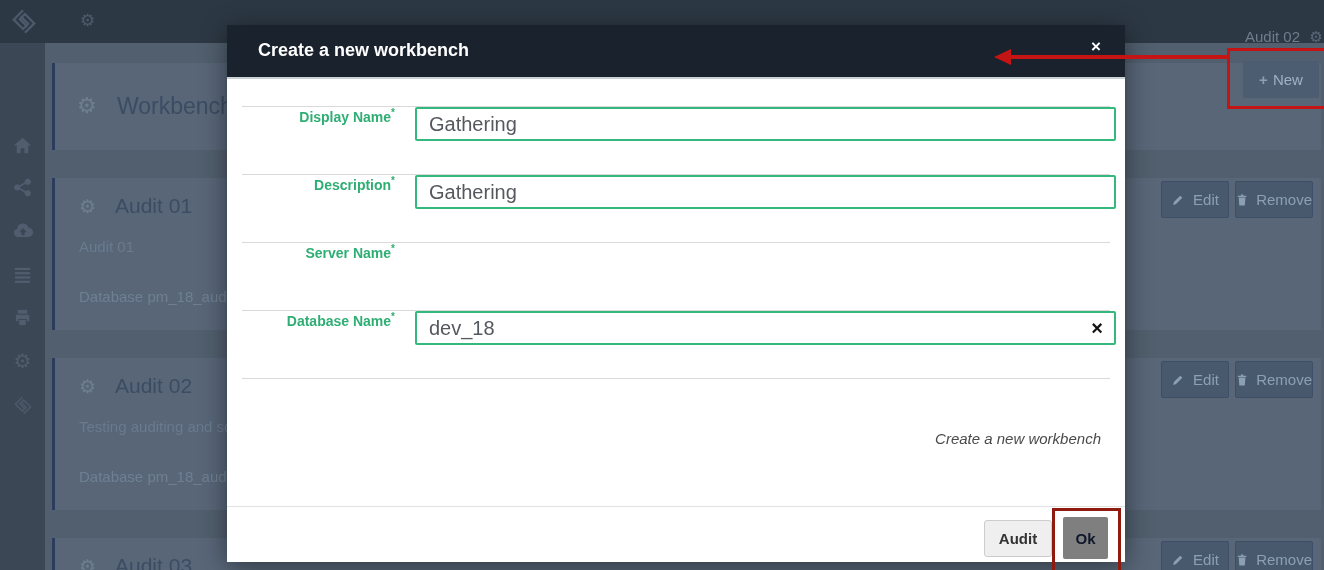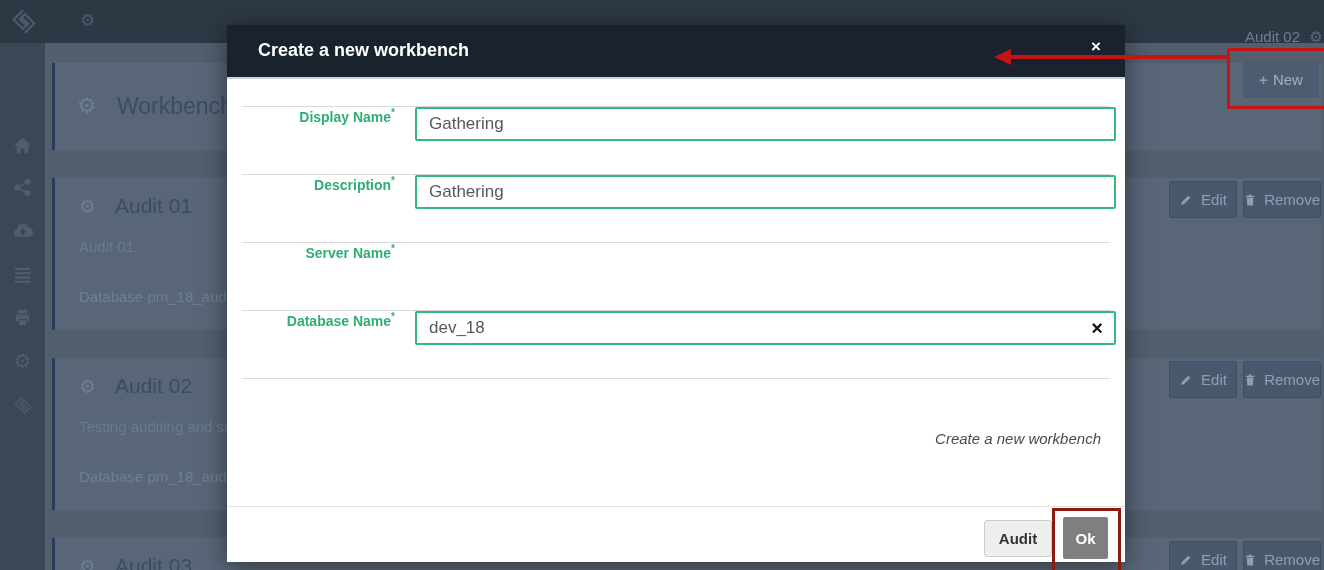--- a/index.html
+++ b/index.html
@@ -33,47 +33,47 @@
     border-radius:2px;color:#9fb1c3;font-size:15px;display:flex;align-items:center;justify-content:center;
     z-index:3;cursor:pointer;}
   .btn-new .plus{font-weight:bold;margin-right:5px;color:#8ba0b6;}
   .card1{top:178px;height:152px;}
   .card2{top:358px;height:152px;}
   .card3{top:538px;height:152px;}
   .card-gear{position:absolute;left:24px;top:17px;font-size:19px;color:#8595a8;opacity:.5;}
   .card-title{position:absolute;left:60px;top:16px;font-size:21px;color:#3c4c63;}
   .card-sub{position:absolute;left:24px;top:60px;font-size:15px;color:#6a7b8f;}
   .card-db{position:absolute;left:24px;top:110px;font-size:15px;color:#6f8094;}
-  .card-btns{position:absolute;right:0;top:3px;display:flex;padding-left:47px;}
+  .card-btns{position:absolute;right:8px;top:3px;display:flex;padding-left:47px;}
   .cbtn{height:37px;background:#48596d;border:1px solid #3d4f67;border-radius:2px;color:#8ca0b4;
     font-size:15px;display:flex;align-items:center;justify-content:center;box-sizing:border-box;cursor:pointer;}
   .cbtn svg{margin-right:8px;}
   .cbtn-edit{width:68px;margin-right:6px;}
   .cbtn-remove{width:78px;}
   
   .modal{position:absolute;left:227px;top:25px;width:898px;height:537px;background:#ffffff;
     z-index:10;box-shadow:0 5px 25px rgba(0,0,0,.45);}
   .modal-header{position:relative;height:54px;background:#1a222e;border-bottom:2px solid #c9d2d4;box-sizing:border-box;}
   .modal-title{position:absolute;left:31px;top:15px;color:#ffffff;font-size:18px;font-weight:bold;}
   .modal-close{position:absolute;left:864px;top:12px;color:#ffffff;font-size:17px;font-weight:bold;cursor:pointer;}
   .form-table{margin:27px 15px 0 15px;border-top:1px solid #d9d9d9;}
   .frow{display:flex;align-items:flex-start;height:67px;border-bottom:1px solid #d9d9d9;position:relative;}
   .flabel{width:153px;text-align:right;font-size:14px;font-weight:bold;color:#2fae74;flex:none;}
   .flabel sup{font-size:10px;}
   .input-wrap{position:relative;width:701px;margin-left:20px;flex:none;}
   .input-wrap input{width:100%;box-sizing:border-box;height:34px;border:2px solid #35b87e;border-radius:2px;
-    padding:0 12px;font-size:17px;color:#55585e;font-family:"Liberation Sans",sans-serif;outline:none;background:#fff;}
+    padding:0 12px;font-size:20px;color:#55585e;font-family:"Liberation Sans",sans-serif;outline:none;background:#fff;}
   .clear-x{position:absolute;right:13px;top:4px;font-size:20px;font-weight:bold;color:#111;cursor:pointer;line-height:26px;}
   .modal-hint{position:absolute;right:24px;top:405px;font-size:15px;font-style:italic;color:#4a4a4a;}
   .modal-footer{position:absolute;left:0;bottom:0;width:898px;height:56px;border-top:1px solid #e2e2e2;box-sizing:border-box;}
   .btn-cancel{position:absolute;left:757px;top:13px;width:68px;height:37px;background:#efefef;border:1px solid #cccccc;
     border-radius:3px;font-size:15px;font-weight:bold;color:#333;display:flex;align-items:center;justify-content:center;
     box-sizing:border-box;cursor:pointer;font-family:"Liberation Sans",sans-serif;}
   .btn-ok{position:absolute;left:836px;top:10px;width:45px;height:42px;background:#7f7f7f;border:none;
-    border-radius:2px;font-size:15px;font-weight:bold;color:#ffffff;display:flex;align-items:center;justify-content:center;
+    border-radius:2px;font-size:15px;font-weight:bold;color:#0f172a;display:flex;align-items:center;justify-content:center;
     cursor:pointer;font-family:"Liberation Sans",sans-serif;}
   
   .ann{position:absolute;z-index:30;}
   .ann-new-rect{left:1227px;top:48px;width:94px;height:55px;border:3px solid #c41414;}
   .ann-ok-rect{left:1052px;top:508px;width:63px;height:59px;border:3px solid #8f1a10;}
   .ann-arrow-line{left:1010px;top:55px;width:217px;height:4px;background:#c41414;}
   .ann-arrow-head{left:994px;top:49px;width:0;height:0;border-top:8px solid transparent;
     border-bottom:8px solid transparent;border-right:17px solid #c41414;}
 </style>
 </head>

